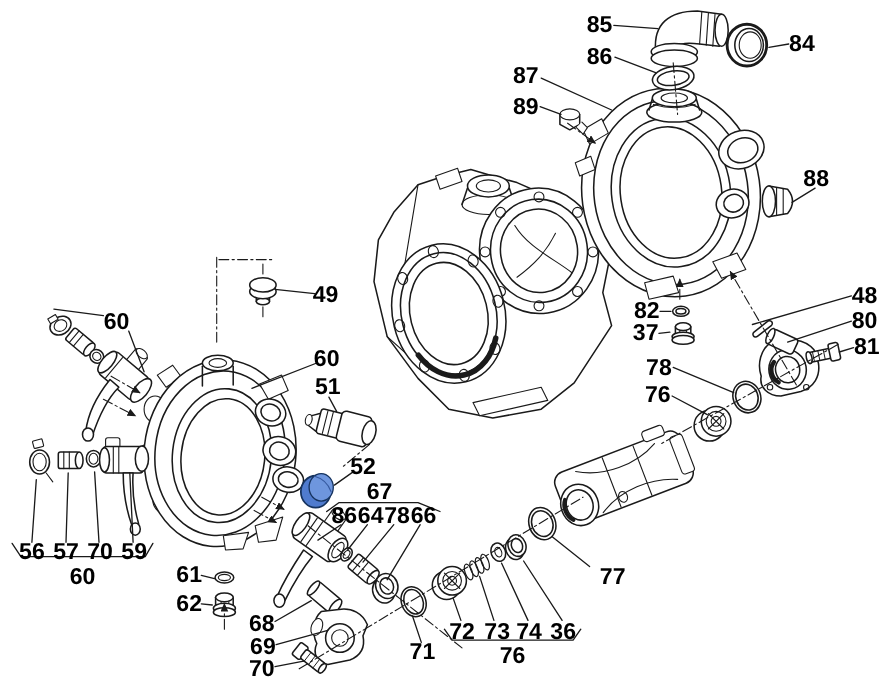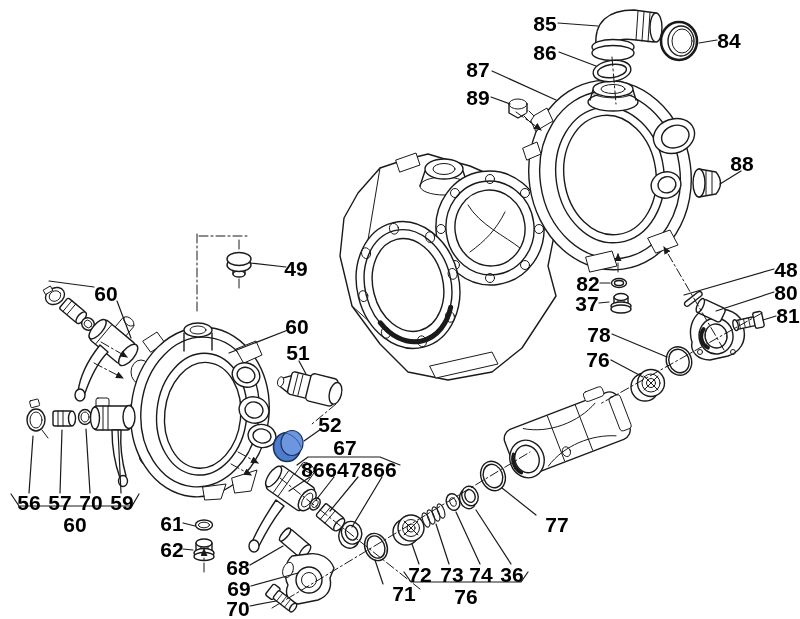--- a/index.html
+++ b/index.html
@@ -487,21 +487,21 @@
   <div class="callout" style="left:172px;top:523px">61</div>
   <div class="callout" style="left:172px;top:549px">62</div>
   <div class="callout" style="left:313px;top:469px">86</div>
   <div class="callout" style="left:337px;top:469px">64</div>
   <div class="callout" style="left:361px;top:469px">78</div>
   <div class="callout" style="left:385px;top:469px">66</div>
   <div class="callout" style="left:345px;top:447px">67</div>
   <div class="callout" style="left:238px;top:567px">68</div>
   <div class="callout" style="left:239px;top:588px">69</div>
   <div class="callout" style="left:238px;top:608px">70</div>
-  <div class="callout" style="left:404px;top:593px">71</div>
+  <div class="callout" style="left:384px;top:593px">71</div>
   <div class="callout" style="left:420px;top:574px">72</div>
   <div class="callout" style="left:452px;top:574px">73</div>
   <div class="callout" style="left:481px;top:574px">74</div>
   <div class="callout" style="left:512px;top:574px">36</div>
   <div class="callout" style="left:466px;top:596px">76</div>
   <div class="callout" style="left:598px;top:359px">76</div>
   <div class="callout" style="left:557px;top:524px">77</div>
   <div class="callout" style="left:599px;top:334px">78</div>
   <div class="callout" style="left:786px;top:269px">48</div>
   <div class="callout" style="left:786px;top:292px">80</div>

